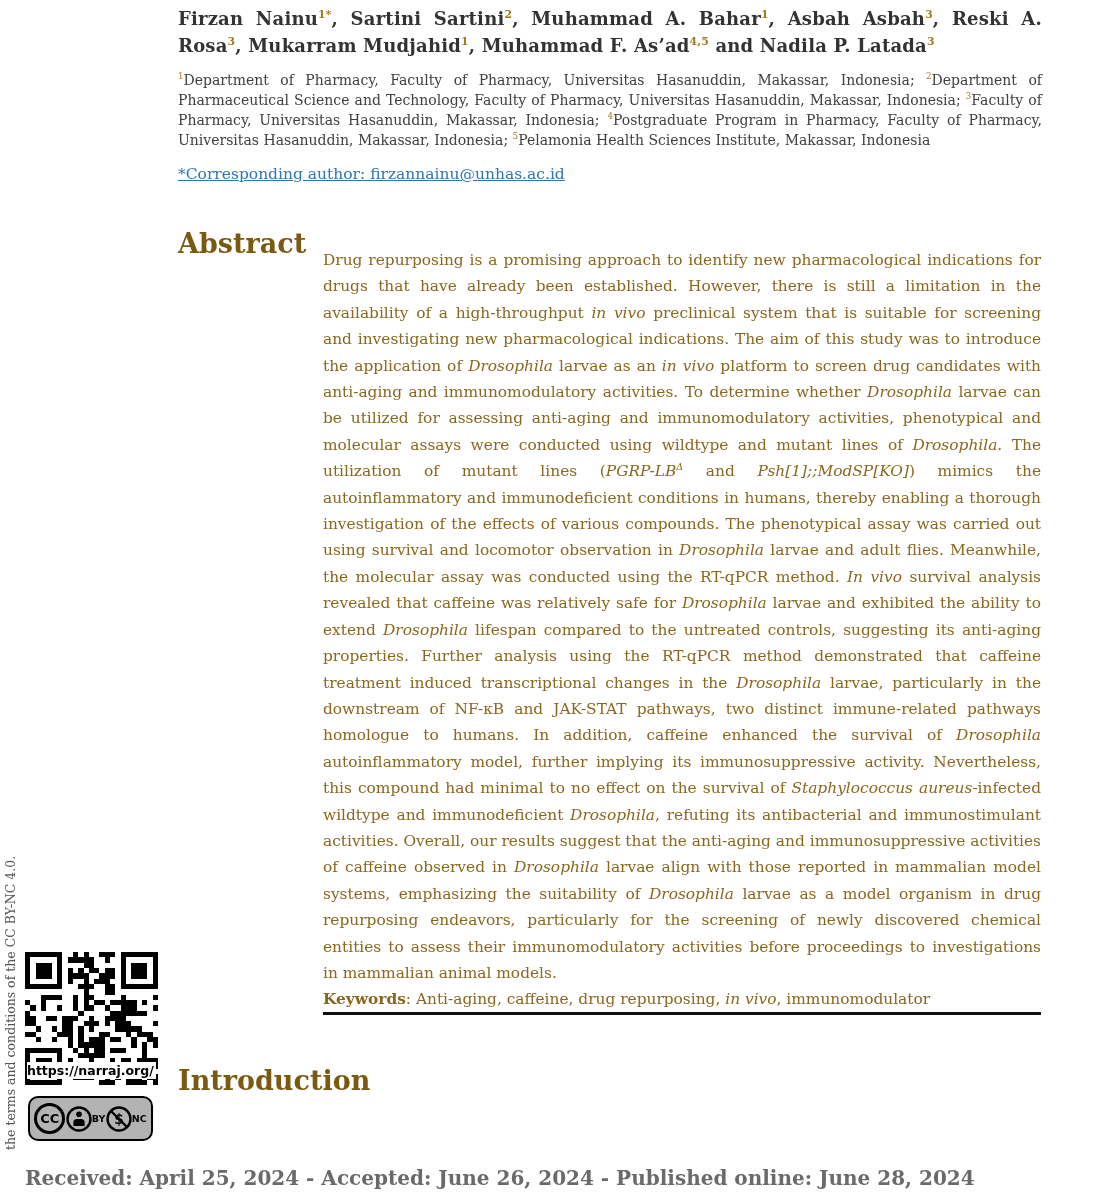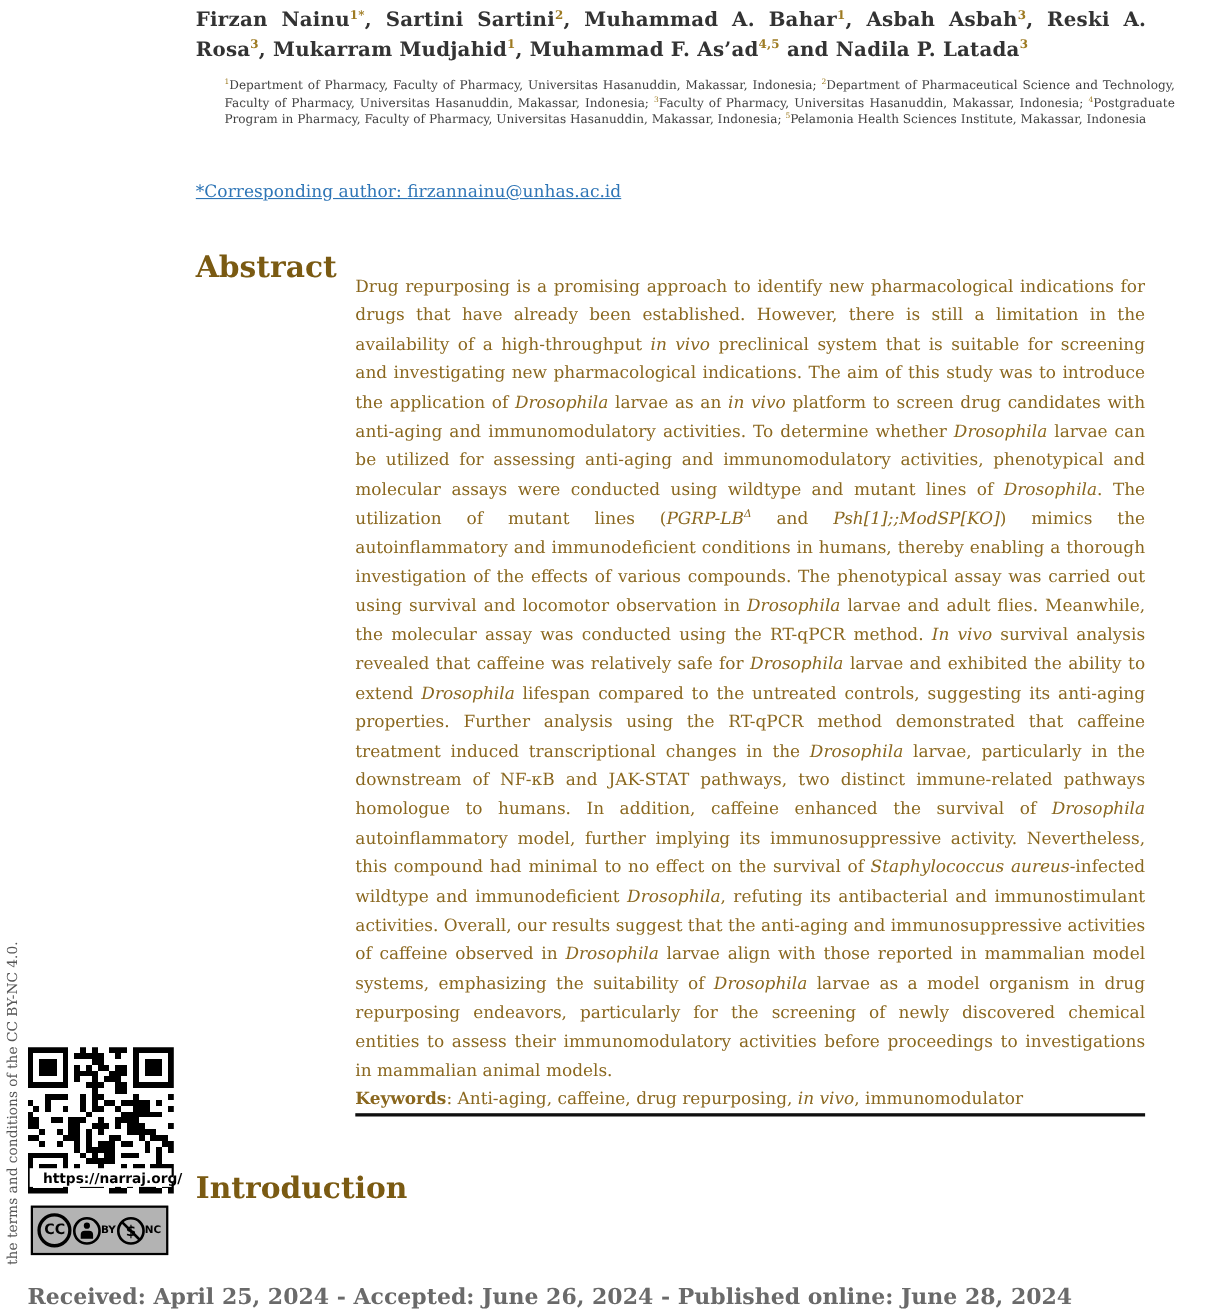--- a/index.html
+++ b/index.html
@@ -17,21 +17,21 @@
   body{width:1100px;height:1196px;position:relative;overflow:hidden;
        font-family:"DejaVu Serif","Liberation Serif",serif;}
   .page{position:absolute;inset:0;background:#fff;}
 
   .authors{position:absolute;left:178px;top:6px;width:864px;
            font-size:18px;font-weight:bold;line-height:1.48;color:#333;
            text-align:justify;letter-spacing:.2px;}
   .authors sup{color:var(--superscript_gold);font-size:60%;line-height:0;}
 
   .affiliations{position:absolute;left:178px;top:70px;width:864px;
-                font-size:11px;line-height:1.43;color:#404040;text-align:justify;margin-left:26px;}
+                font-size:14px;line-height:1.43;color:#404040;text-align:justify;}
   .affiliations sup{color:var(--superscript_gold);font-size:62%;line-height:0;}
 
   .corresponding{position:absolute;left:178px;top:165px;width:864px;
                  font-size:15.5px;color:var(--link_blue);text-decoration:underline;}
 
   .section-heading{font-family:"DejaVu Serif","Liberation Serif",serif;
                    font-size:27px;font-weight:bold;color:var(--heading_gold);margin-top:27px;}
   .abstract-heading{position:absolute;left:178px;top:201px;}
   .intro-heading{position:absolute;left:178px;top:1038px;}
 
@@ -59,24 +59,24 @@
 
   .vertical-license{position:absolute;left:3px;top:1150px;white-space:nowrap;
                     transform:rotate(-90deg);transform-origin:left top;
                     font-size:12.5px;color:#555;}
 
   .qr-block{position:absolute;left:25px;top:952px;width:133px;height:133px;background:#fff;}
   .qr-grid,.qr-grid svg{position:absolute;inset:0;width:100%;height:100%;}
   .qr-label{position:absolute;left:2px;right:2px;bottom:6px;background:#fff;
             font-family:"DejaVu Sans","Liberation Sans",sans-serif;
             font-size:12.5px;font-weight:bold;color:#000;text-align:left;
-            padding:1px 12px;}
+            padding:1px 0;}
 
   .cc-badge{position:absolute;left:28px;top:1096px;width:125px;height:45px;
-            background:#b3b3b3;border:2.5px solid #000;border-radius:0;
+            background:#b3b3b3;border:2.5px solid #000;border-radius:10px;
             display:flex;align-items:center;justify-content:space-evenly;
             padding:18px 4px;}
   .cc-circle{width:31px;height:31px;border:3px solid #000;border-radius:50%;
              display:flex;align-items:center;justify-content:center;
              font-family:"DejaVu Sans","Liberation Sans",sans-serif;
              font-weight:bold;font-size:13px;color:#000;}
   .cc-col{display:flex;flex-direction:row;align-items:center;gap:0px;}
   .cc-col svg{width:26px;height:26px;display:block;}
   .cc-mini-label{font-family:"DejaVu Sans","Liberation Sans",sans-serif;
                  font-size:9.5px;font-weight:bold;color:#000;line-height:1;}

